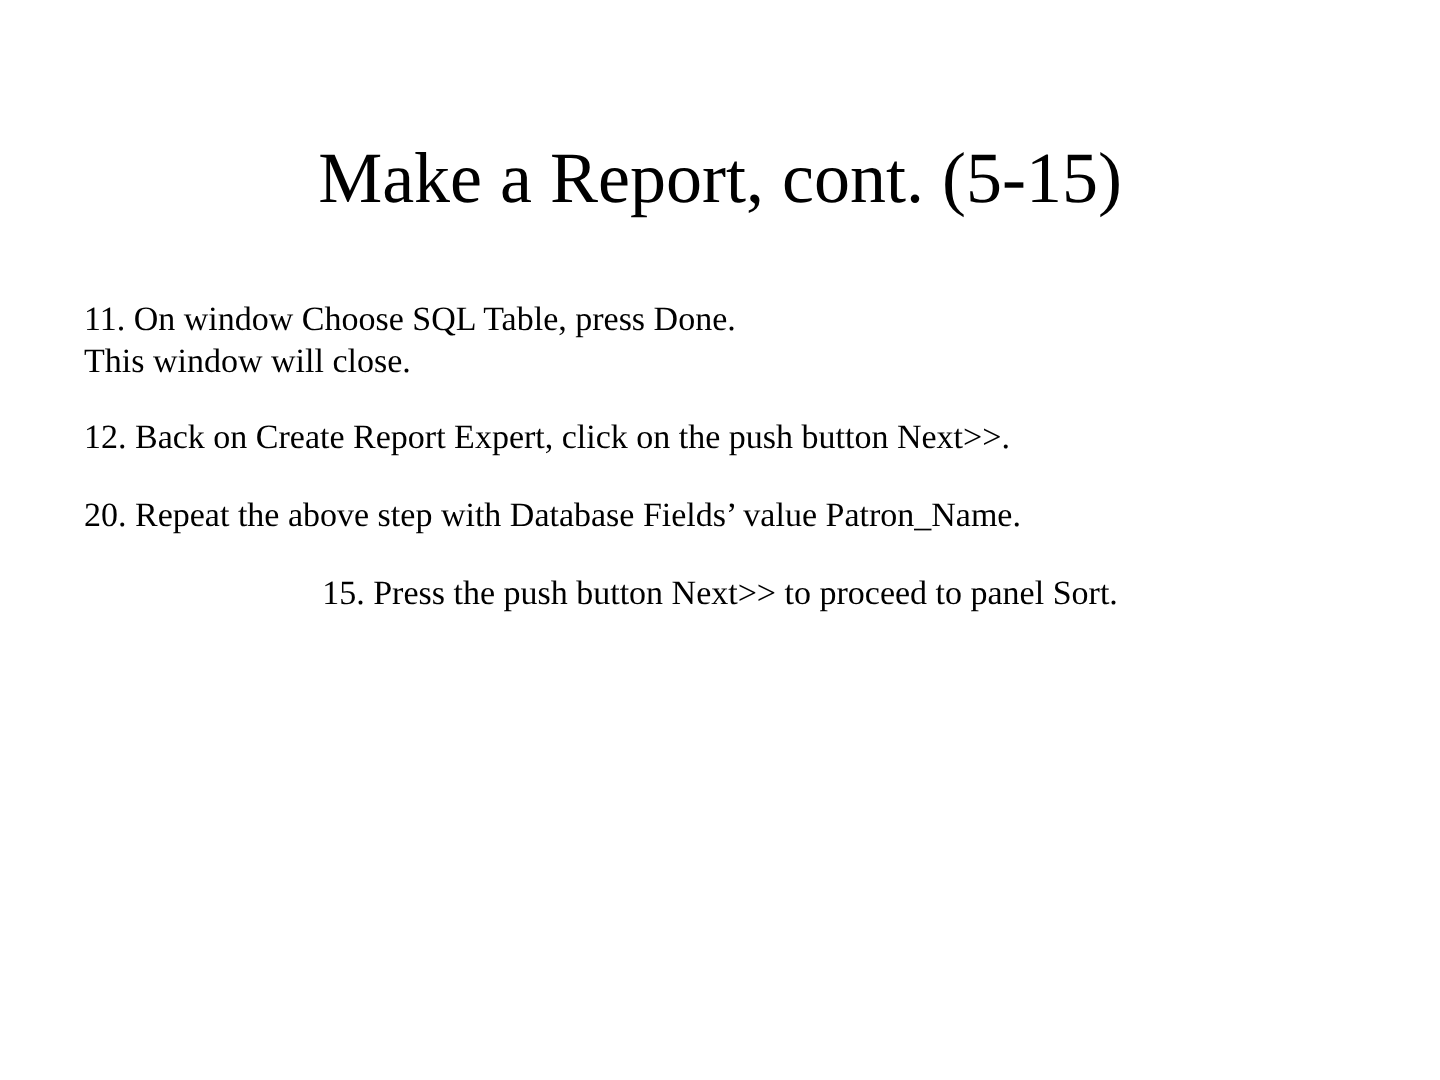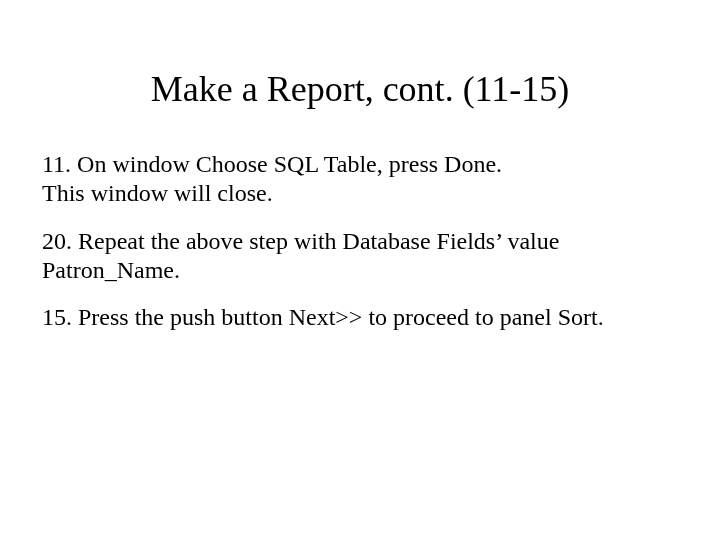--- a/index.html
+++ b/index.html
@@ -22,33 +22,35 @@
     font-size: 36px;
     font-weight: normal;
     text-align: center;
     margin: 0;
     padding-top: 68px;
     padding-bottom: 40px;
     letter-spacing: 0px;
   }
   .body {
     padding: 0 42px 0 42px;
-    font-size: 24px;
+    font-size: 17px;
     line-height: 1.22;
   }
   .item {
     margin-bottom: 18px;
   }
   .item:last-child {
     margin-bottom: 0;
+    text-align: center;
   }
 </style>
 </head>
 <body>
 
 <div class="slide">
-  <h1 class="title">Make a Report, cont. (11-15)</h1>
+  <h1 class="title">Make a Report, cont. (5-15)</h1>
   <div class="body">
     <div class="item">11. On window Choose SQL Table, press  Done.<br>This window will close.</div>
+    <div class="item">12. Back on Create Report Expert, click on the push button Next&gt;&gt;.</div>
     <div class="item">20. Repeat the above step with Database Fields’ value Patron_Name.</div>
     <div class="item">15. Press the push button Next&gt;&gt; to proceed to panel Sort.</div>
   </div>
 </div>
 
 </body></html>

